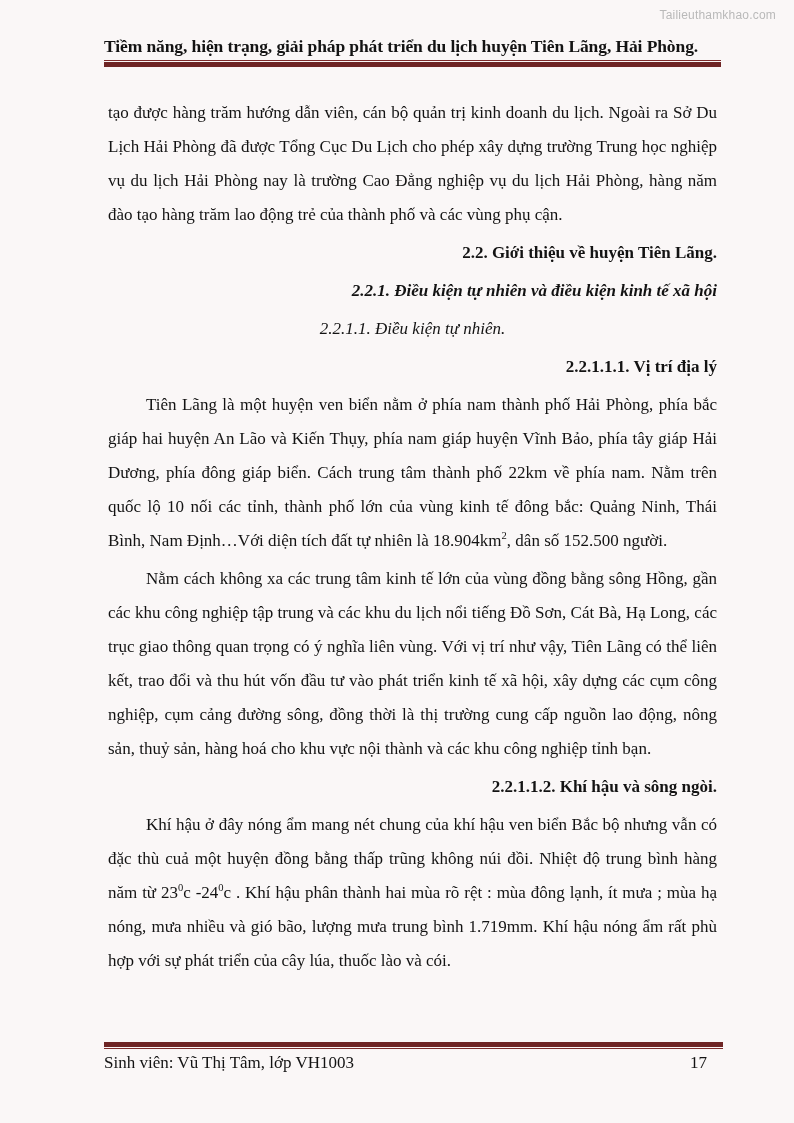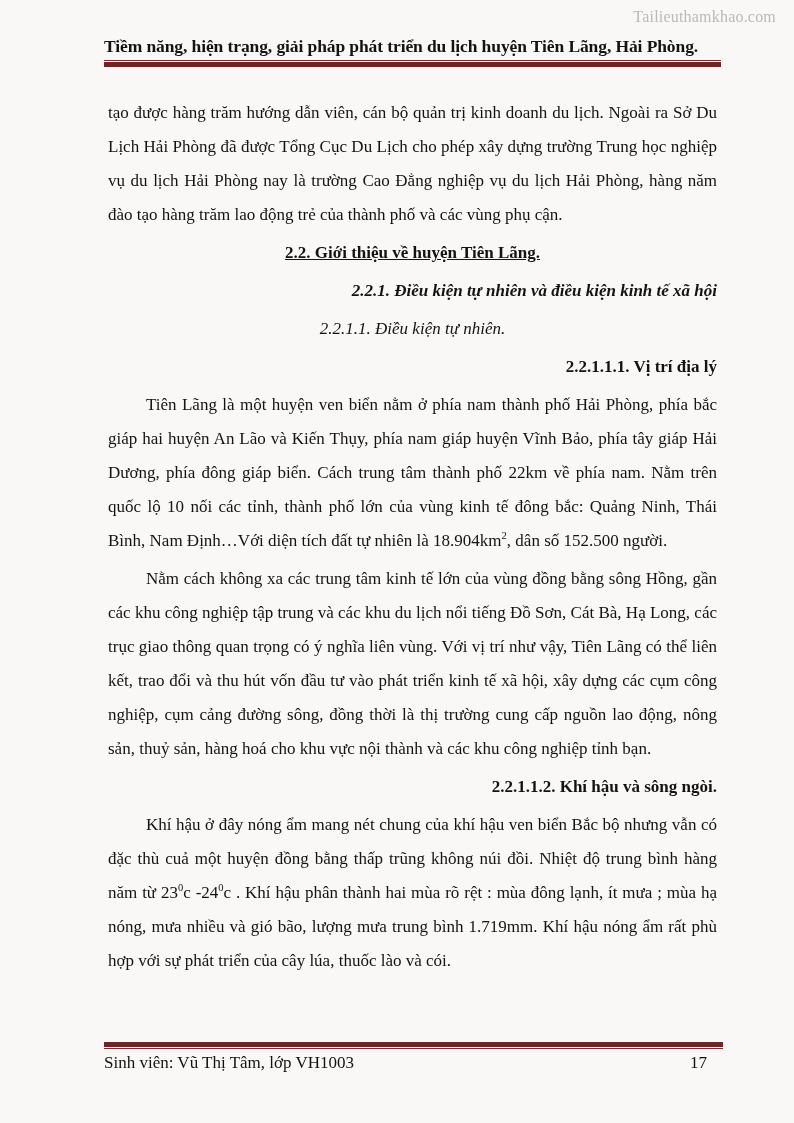--- a/index.html
+++ b/index.html
@@ -20,22 +20,22 @@
     height: 1123px;
     background: #faf7f7;
     box-sizing: border-box;
   }
 
   
   .watermark {
     position: absolute;
     top: 8px;
     right: 18px;
-    font-family: Liberation Serif, serif;
-    font-size: 16px;
+    font-family: Liberation Sans, sans-serif;
+    font-size: 12px;
     color: #b9b9b9;
     letter-spacing: 0.2px;
     user-select: none;
   }
 
   
   .header {
     position: absolute;
     top: 28px;
     left: 104px;
@@ -88,22 +88,21 @@
   }
   .para {
     text-indent: 38px;
   }
   .para-noindent {
     text-indent: 0;
   }
   .h2 {
     font-weight: bold;
     text-indent: 0;
-    text-align: center;
-    text-decoration: underline;
+    text-align: right;
   }
   .h3 {
     font-weight: bold;
     font-style: italic;
     text-indent: 0;
     text-align: right;
   }
   .h4 {
     font-style: italic;
     text-indent: 0;

